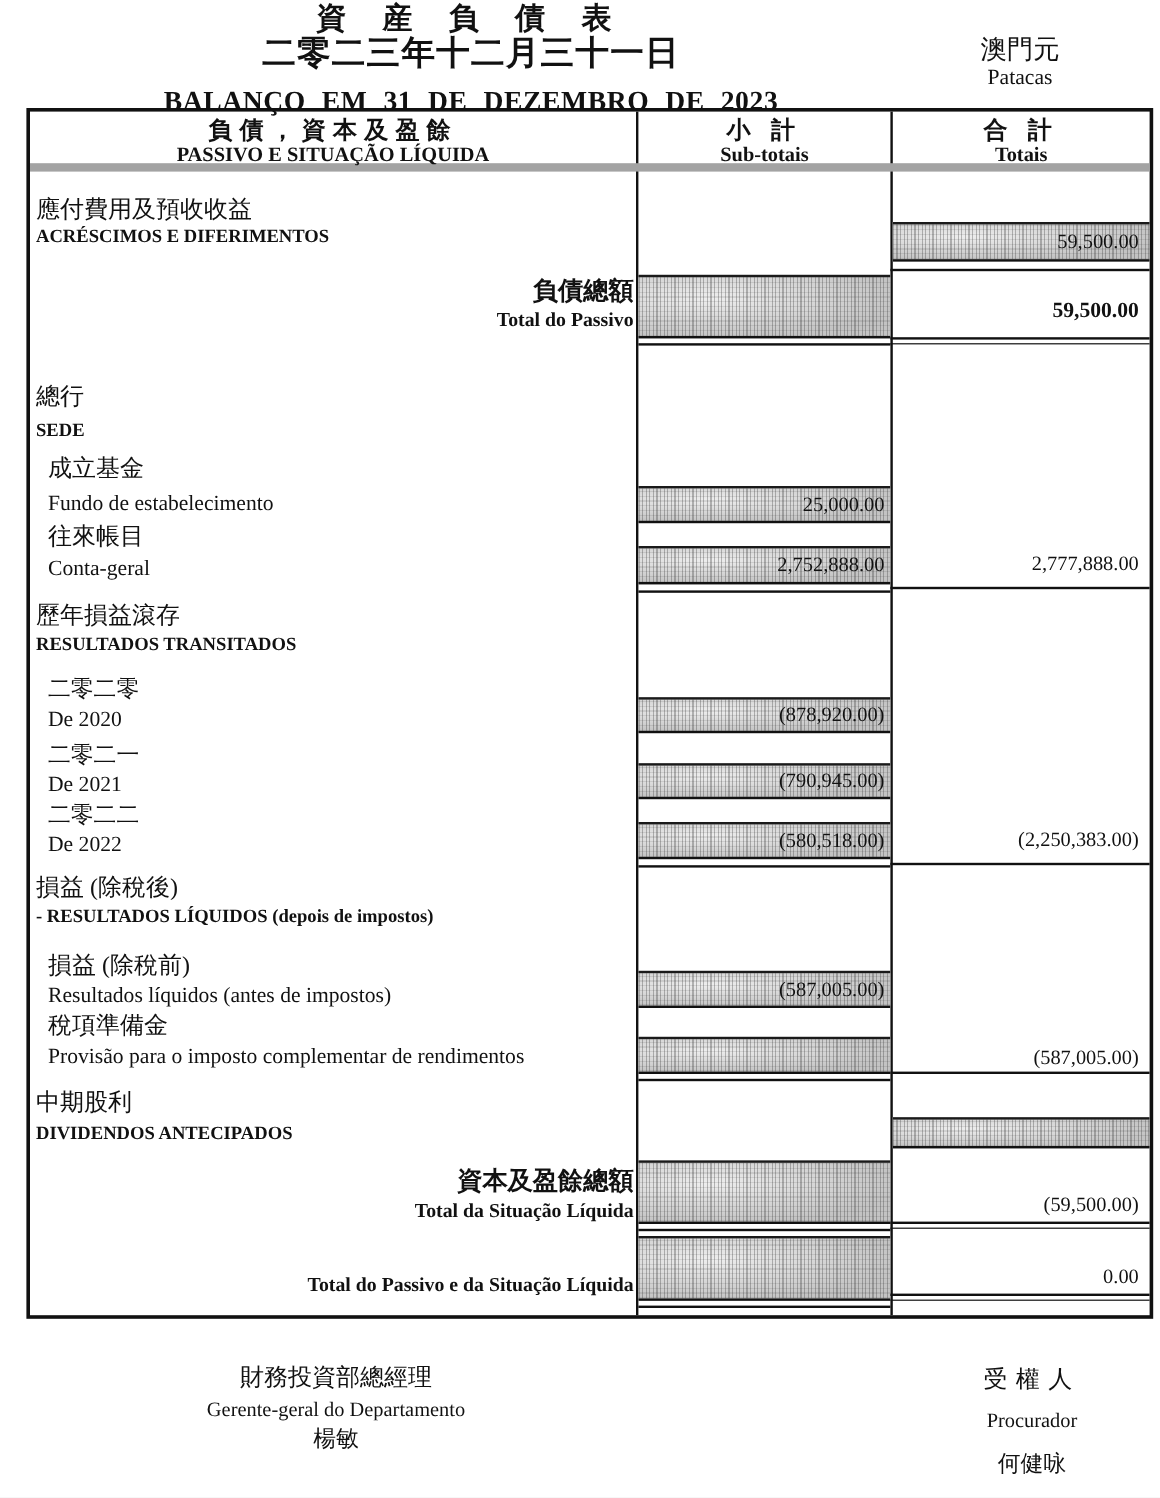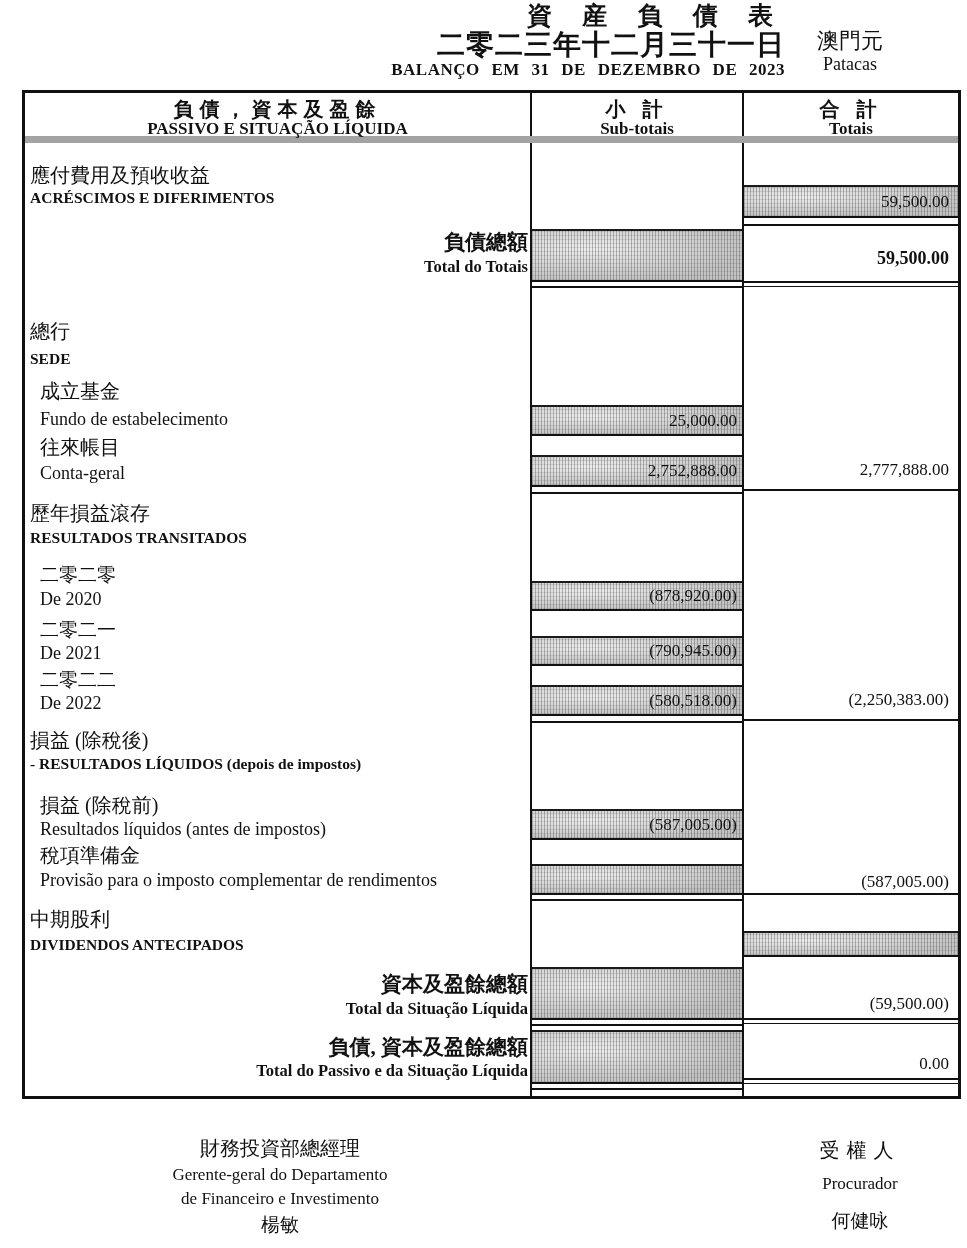--- a/index.html
+++ b/index.html
@@ -6,24 +6,24 @@
   .page{
     position:relative;
     width:967px;height:1248px;
     background:#fff;
     color:#111;
     font-family:"Liberation Serif","DejaVu Serif",serif;
     overflow:hidden;
     margin:0 auto;
   }
   
-  .title-block{position:absolute;left:0;top:2px;width:785px;text-align:right;}
+  .title-block{position:absolute;left:0;top:2px;width:785px;text-align:center;}
   .t1{font-size:25px;font-weight:bold;letter-spacing:12px;line-height:1.1;}
   .t2{font-size:28px;font-weight:bold;letter-spacing:1px;line-height:1.05;}
-  .t3{font-size:17px;font-weight:bold;word-spacing:7px;letter-spacing:.5px;line-height:1.1;margin-top:2px;}
+  .t3{font-size:23px;font-weight:bold;word-spacing:7px;letter-spacing:.5px;line-height:1.1;margin-top:13px;}
   .currency{position:absolute;left:790px;top:28px;width:120px;text-align:center;}
   .c1{font-size:22px;line-height:1.2;}
   .c2{font-size:18px;line-height:1.2;}
   
   .sheet{
     position:absolute;left:22px;top:90px;width:933px;height:1003px;
     border:3px solid #111;box-sizing:content-box;
   }
   .vl{position:absolute;top:0;bottom:0;width:2px;background:#111;}
   .vl1{left:505px;} .vl2{left:717px;}
@@ -104,21 +104,21 @@
         <div class="th-pt">Totais</div>
       </div>
     </div>
 
     <div class="lab zh" style="top:72px">應付費用及預收收益</div>
     <div class="lab pt-b" style="top:97px">ACRÉSCIMOS E DIFERIMENTOS</div>
     <div class="cell cell-tot shade" style="top:92px;height:33px">59,500.00</div>
     <div class="hl w-tot" style="top:131px"></div>
 
     <div class="lab-r zh-tot" style="top:138px">負債總額</div>
-    <div class="lab-r pt-tot" style="top:165px">Total do Totais</div>
+    <div class="lab-r pt-tot" style="top:165px">Total do Passivo</div>
     <div class="cell cell-sub shade" style="top:136px;height:53px"></div>
     <div class="val val-b" style="top:156px">59,500.00</div>
     <div class="dl w-tot" style="top:188px"></div>
     <div class="hl w-sub" style="top:193px"></div>
 
     <div class="lab zh" style="top:228px">總行</div>
     <div class="lab pt-b" style="top:258px">SEDE</div>
 
     <div class="lab lab-i zh" style="top:288px">成立基金</div>
     <div class="lab lab-i pt-r" style="top:317px">Fundo de estabelecimento</div>
@@ -167,32 +167,30 @@
     <div class="lab pt-b" style="top:844px">DIVIDENDOS ANTECIPADOS</div>
     <div class="cell cell-tot shade" style="top:838px;height:26px"></div>
 
     <div class="lab-r zh-tot" style="top:880px">資本及盈餘總額</div>
     <div class="lab-r pt-tot" style="top:907px">Total da Situação Líquida</div>
     <div class="cell cell-sub shade" style="top:874px;height:53px"></div>
     <div class="val" style="top:902px">(59,500.00)</div>
     <div class="dl w-tot" style="top:925px"></div>
     <div class="hl w-sub" style="top:931px"></div>
 
-    <div class="lab-r zh-tot" style="top:943px">負債, 資本及盈餘總額</div>
     <div class="lab-r pt-tot" style="top:969px">Total do Passivo e da Situação Líquida</div>
     <div class="cell cell-sub shade" style="top:937px;height:54px"></div>
     <div class="val" style="top:962px">0.00</div>
     <div class="dl w-tot" style="top:985px"></div>
     <div class="hl w-sub" style="top:995px"></div>
   </div>
 
   <div class="sig-left">
     <div class="sig-zh">財務投資部總經理</div>
     <div class="sig-pt">Gerente-geral do Departamento</div>
-    <div class="sig-pt">de Financeiro e Investimento</div>
     <div class="sig-name">楊敏</div>
   </div>
   <div class="sig-right">
     <div class="sig-zh sig-zh-sp">受權人</div>
     <div class="sig-pt sig-pt-sp">Procurador</div>
     <div class="sig-name">何健咏</div>
   </div>
 
 </div>
 

